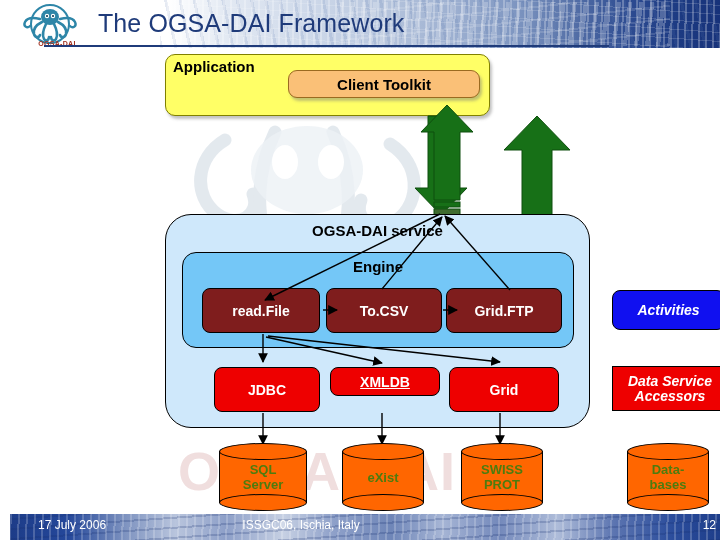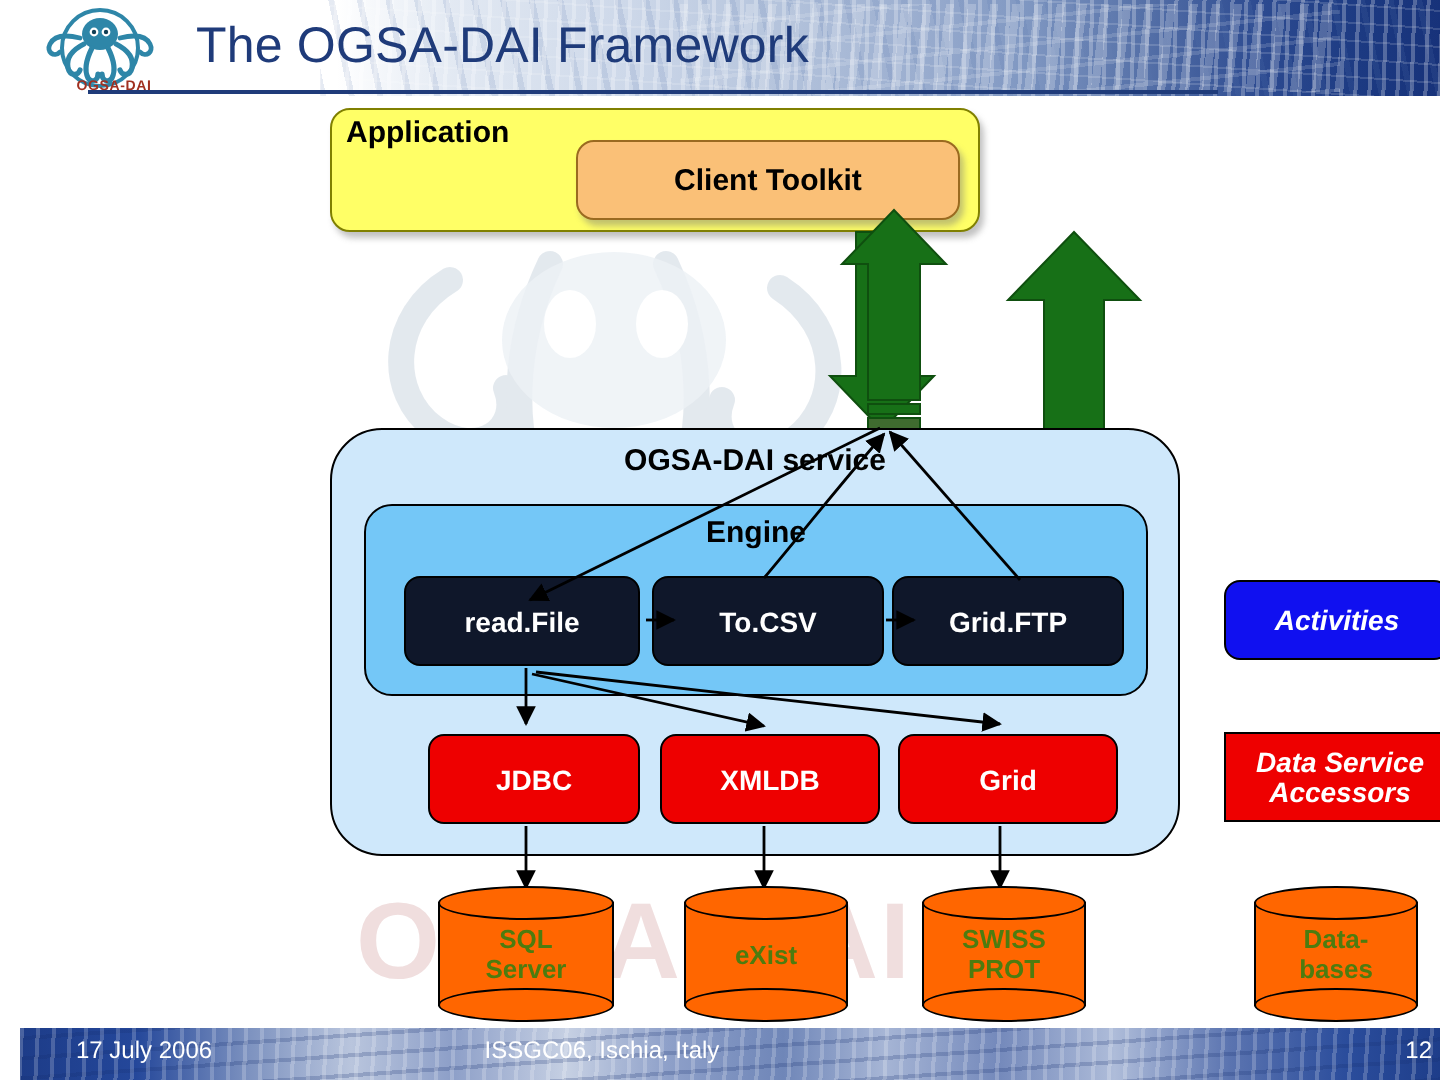--- a/index.html
+++ b/index.html
@@ -182,21 +182,21 @@
     position: absolute;
     left: 172px; top: 258px;
     width: 392px;
     text-align: center;
     font-size: 15px;
     font-weight: bold;
     color: #000000;
   }
 
   .activity-box {
-    background: #0f172a;
+    background: #7f1d1d;
     border: 1px solid #000000;
     border-radius: 8px;
     color: #ffffff;
     font-size: 14px;
     font-weight: bold;
   }
   .dsa-box {
     background: #ee0000;
     border: 1px solid #000000;
     border-radius: 8px;
@@ -354,21 +354,21 @@
       <path d="M132 150 C126 190 130 230 150 252"></path>
     </g>
     <ellipse cx="142" cy="60" rx="56" ry="44" fill="#dbe4ec" opacity="0.85"></ellipse>
     <ellipse cx="120" cy="52" rx="13" ry="17" fill="#ffffff"></ellipse>
     <ellipse cx="166" cy="52" rx="13" ry="17" fill="#ffffff"></ellipse>
   </svg>
   <div id="watermark-text">OGSA-DAI</div>
 
   <div class="node app-box" style="left:155px; top:54px; width:325px; height:62px;"></div>
   <div class="app-label">Application</div>
-  <div class="node toolkit-box" style="left:278px; top:70px; width:192px; height:40px;">Client Toolkit</div>
+  <div class="node toolkit-box" style="left:278px; top:70px; width:192px; height:28px;">Client Toolkit</div>
 
   <svg class="overlay" viewBox="0 0 720 540">
 
     <g>
       <polygon points="418,116 444,116 444,188 457,188 431,215 405,188 418,188" fill="#177017" stroke="#0f4f0f" stroke-width="1"></polygon>
     </g>
 
     <g>
       <polygon points="421,121 421,190 408,190 434,162 460,190 447,190 447,121" fill="#177017" stroke="#0f4f0f" stroke-width="1" transform="translate(0,0)" opacity="0"></polygon>
       <polygon points="424,200 424,132 411,132 437,105 463,132 450,132 450,200" fill="#177017" stroke="#0f4f0f" stroke-width="1"></polygon>
@@ -387,21 +387,21 @@
   <div class="service-label">OGSA-DAI service</div>
 
   <div class="node engine-box" style="left:172px; top:252px; width:392px; height:96px;"></div>
   <div class="engine-label">Engine</div>
 
   <div class="node activity-box" style="left:192px; top:288px; width:118px; height:45px;">read.File</div>
   <div class="node activity-box" style="left:316px; top:288px; width:116px; height:45px;">To.CSV</div>
   <div class="node activity-box" style="left:436px; top:288px; width:116px; height:45px;">Grid.FTP</div>
 
   <div class="node dsa-box" style="left:204px; top:367px; width:106px; height:45px;">JDBC</div>
-  <div class="node dsa-box" style="left:320px; top:367px; width:110px; height:45px;">XMLDB</div>
+  <div class="node dsa-box" style="left:320px; top:367px; width:110px; height:29px;text-decoration:underline;">XMLDB</div>
   <div class="node dsa-box" style="left:439px; top:367px; width:110px; height:45px;">Grid</div>
 
   <svg class="overlay" viewBox="0 0 720 540">
     <defs>
       <marker id="ah" viewBox="0 0 10 10" refX="9" refY="5" markerWidth="7" markerHeight="7" orient="auto-start-reverse">
         <path d="M 0 0 L 10 5 L 0 10 z" fill="#000000"></path>
       </marker>
     </defs>
     <g stroke="#000000" stroke-width="1.4" fill="none" marker-end="url(#ah)">
 

